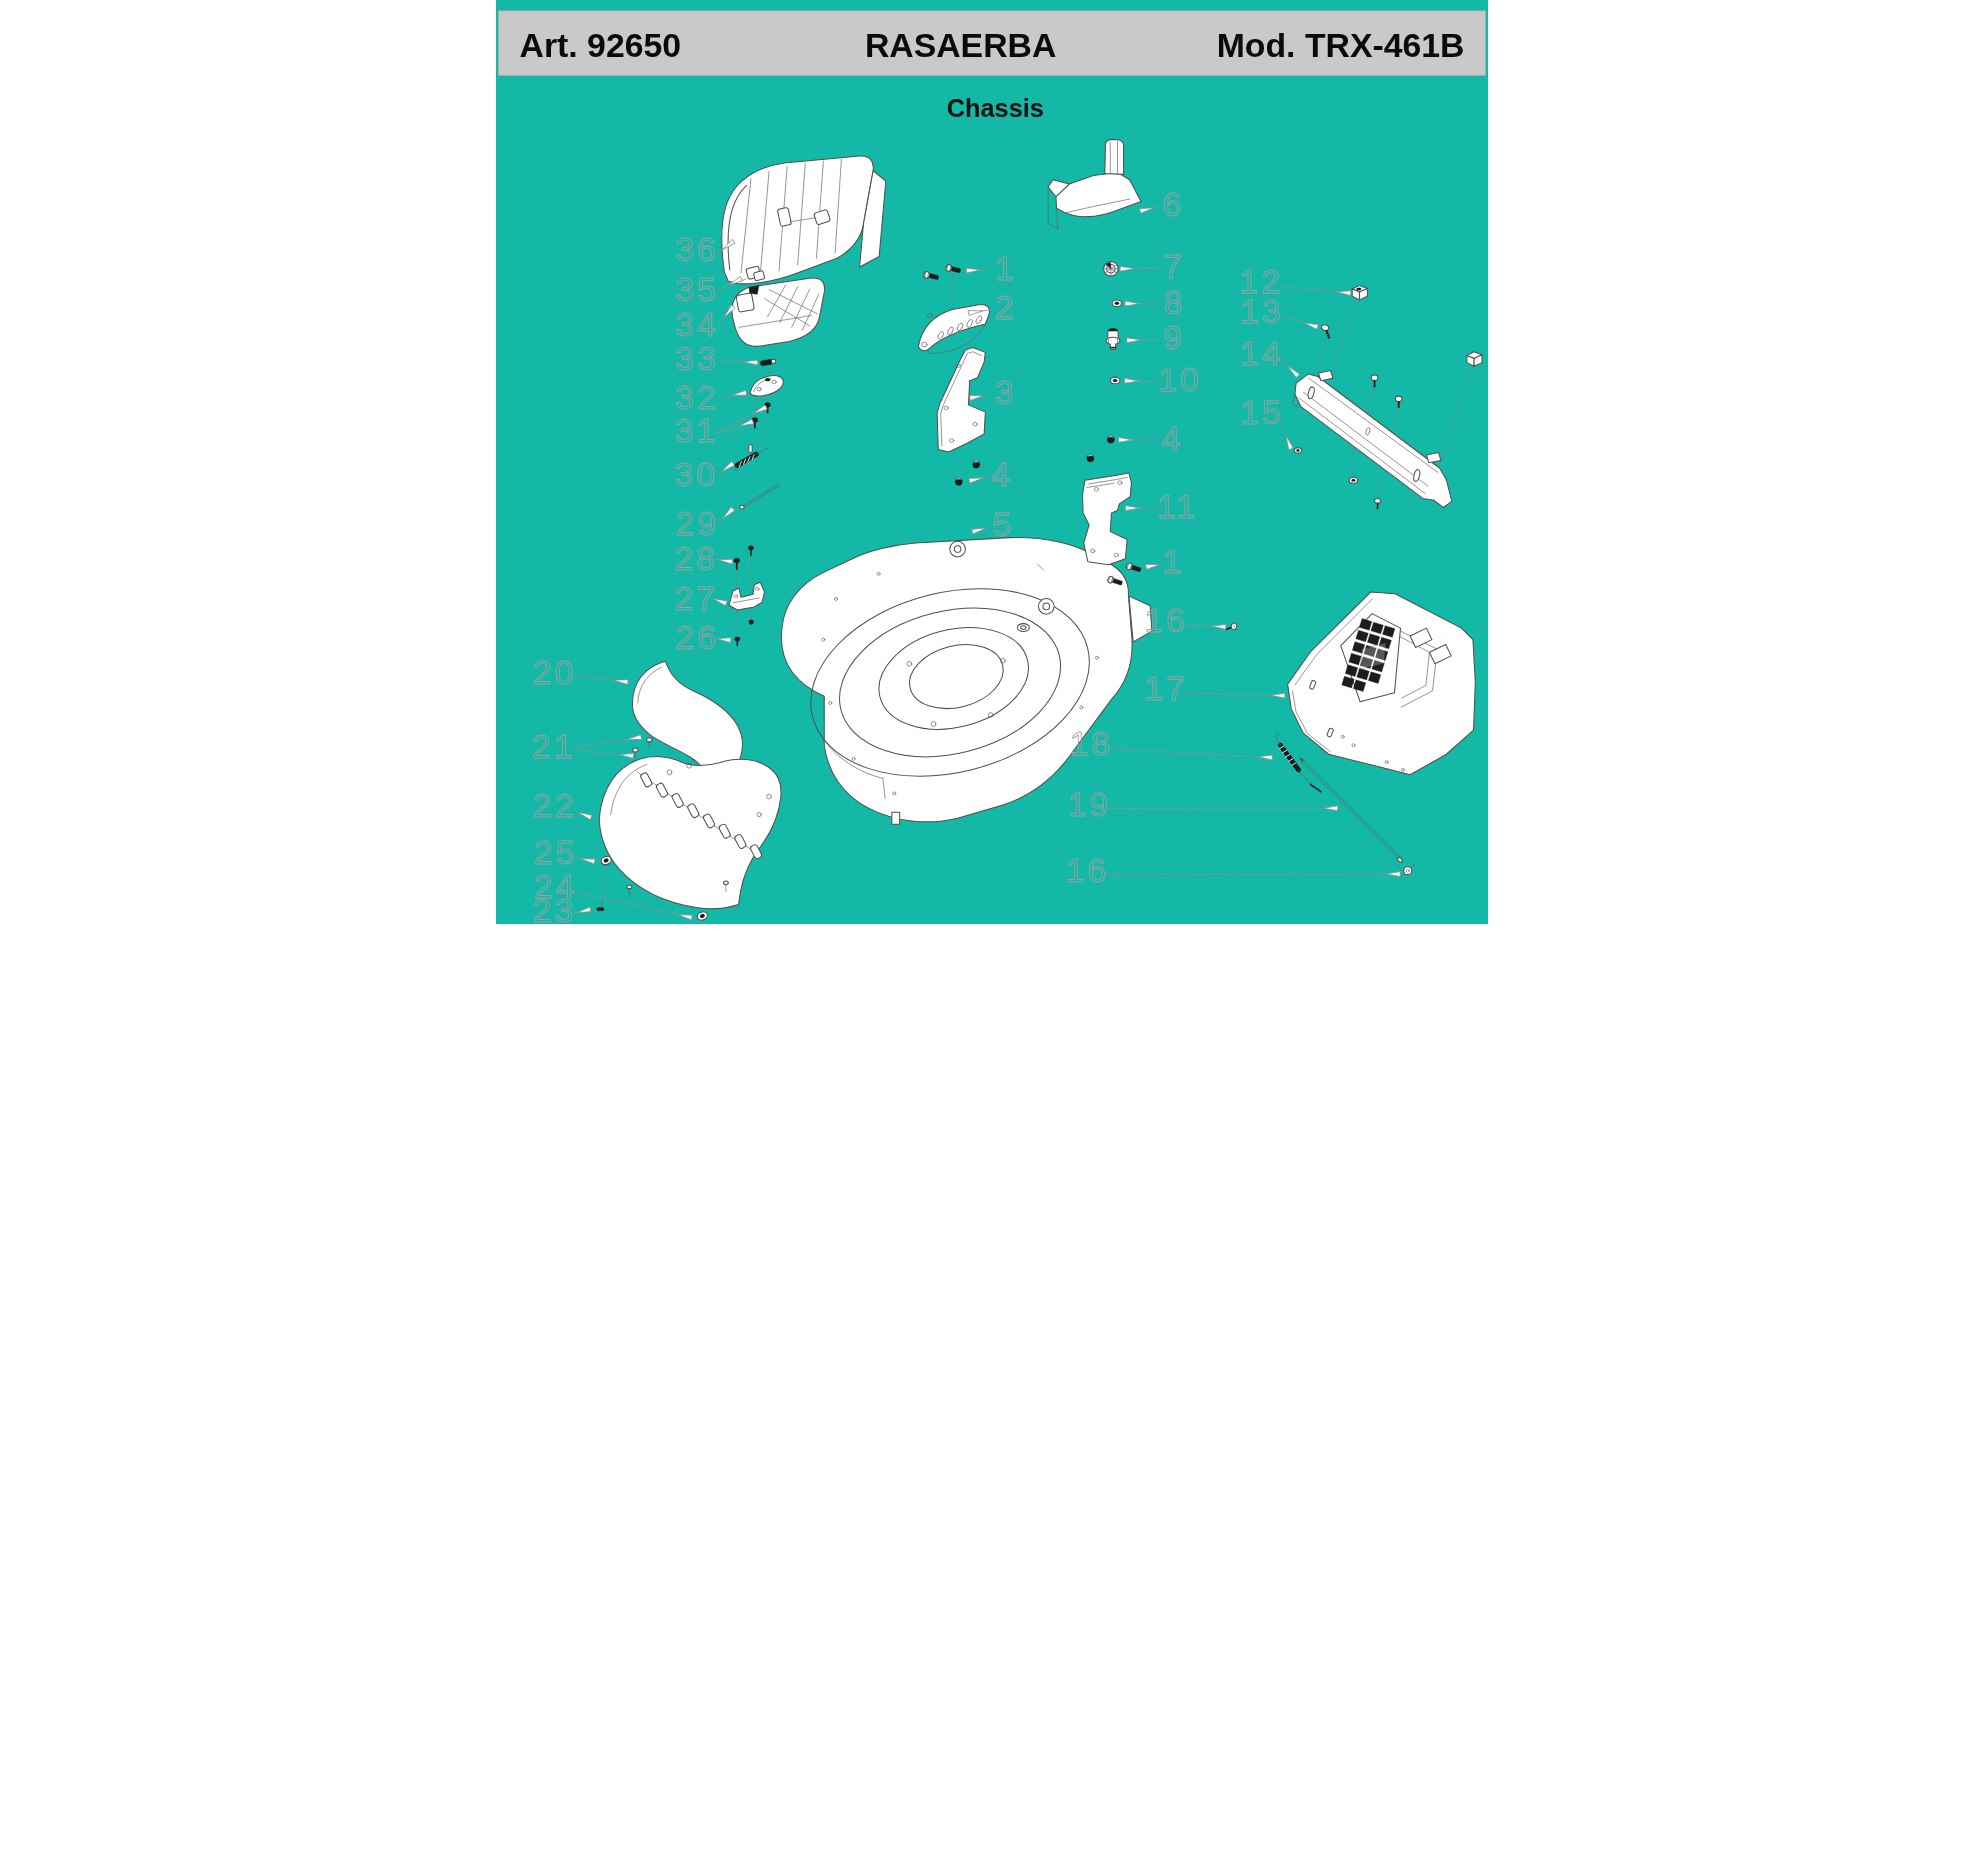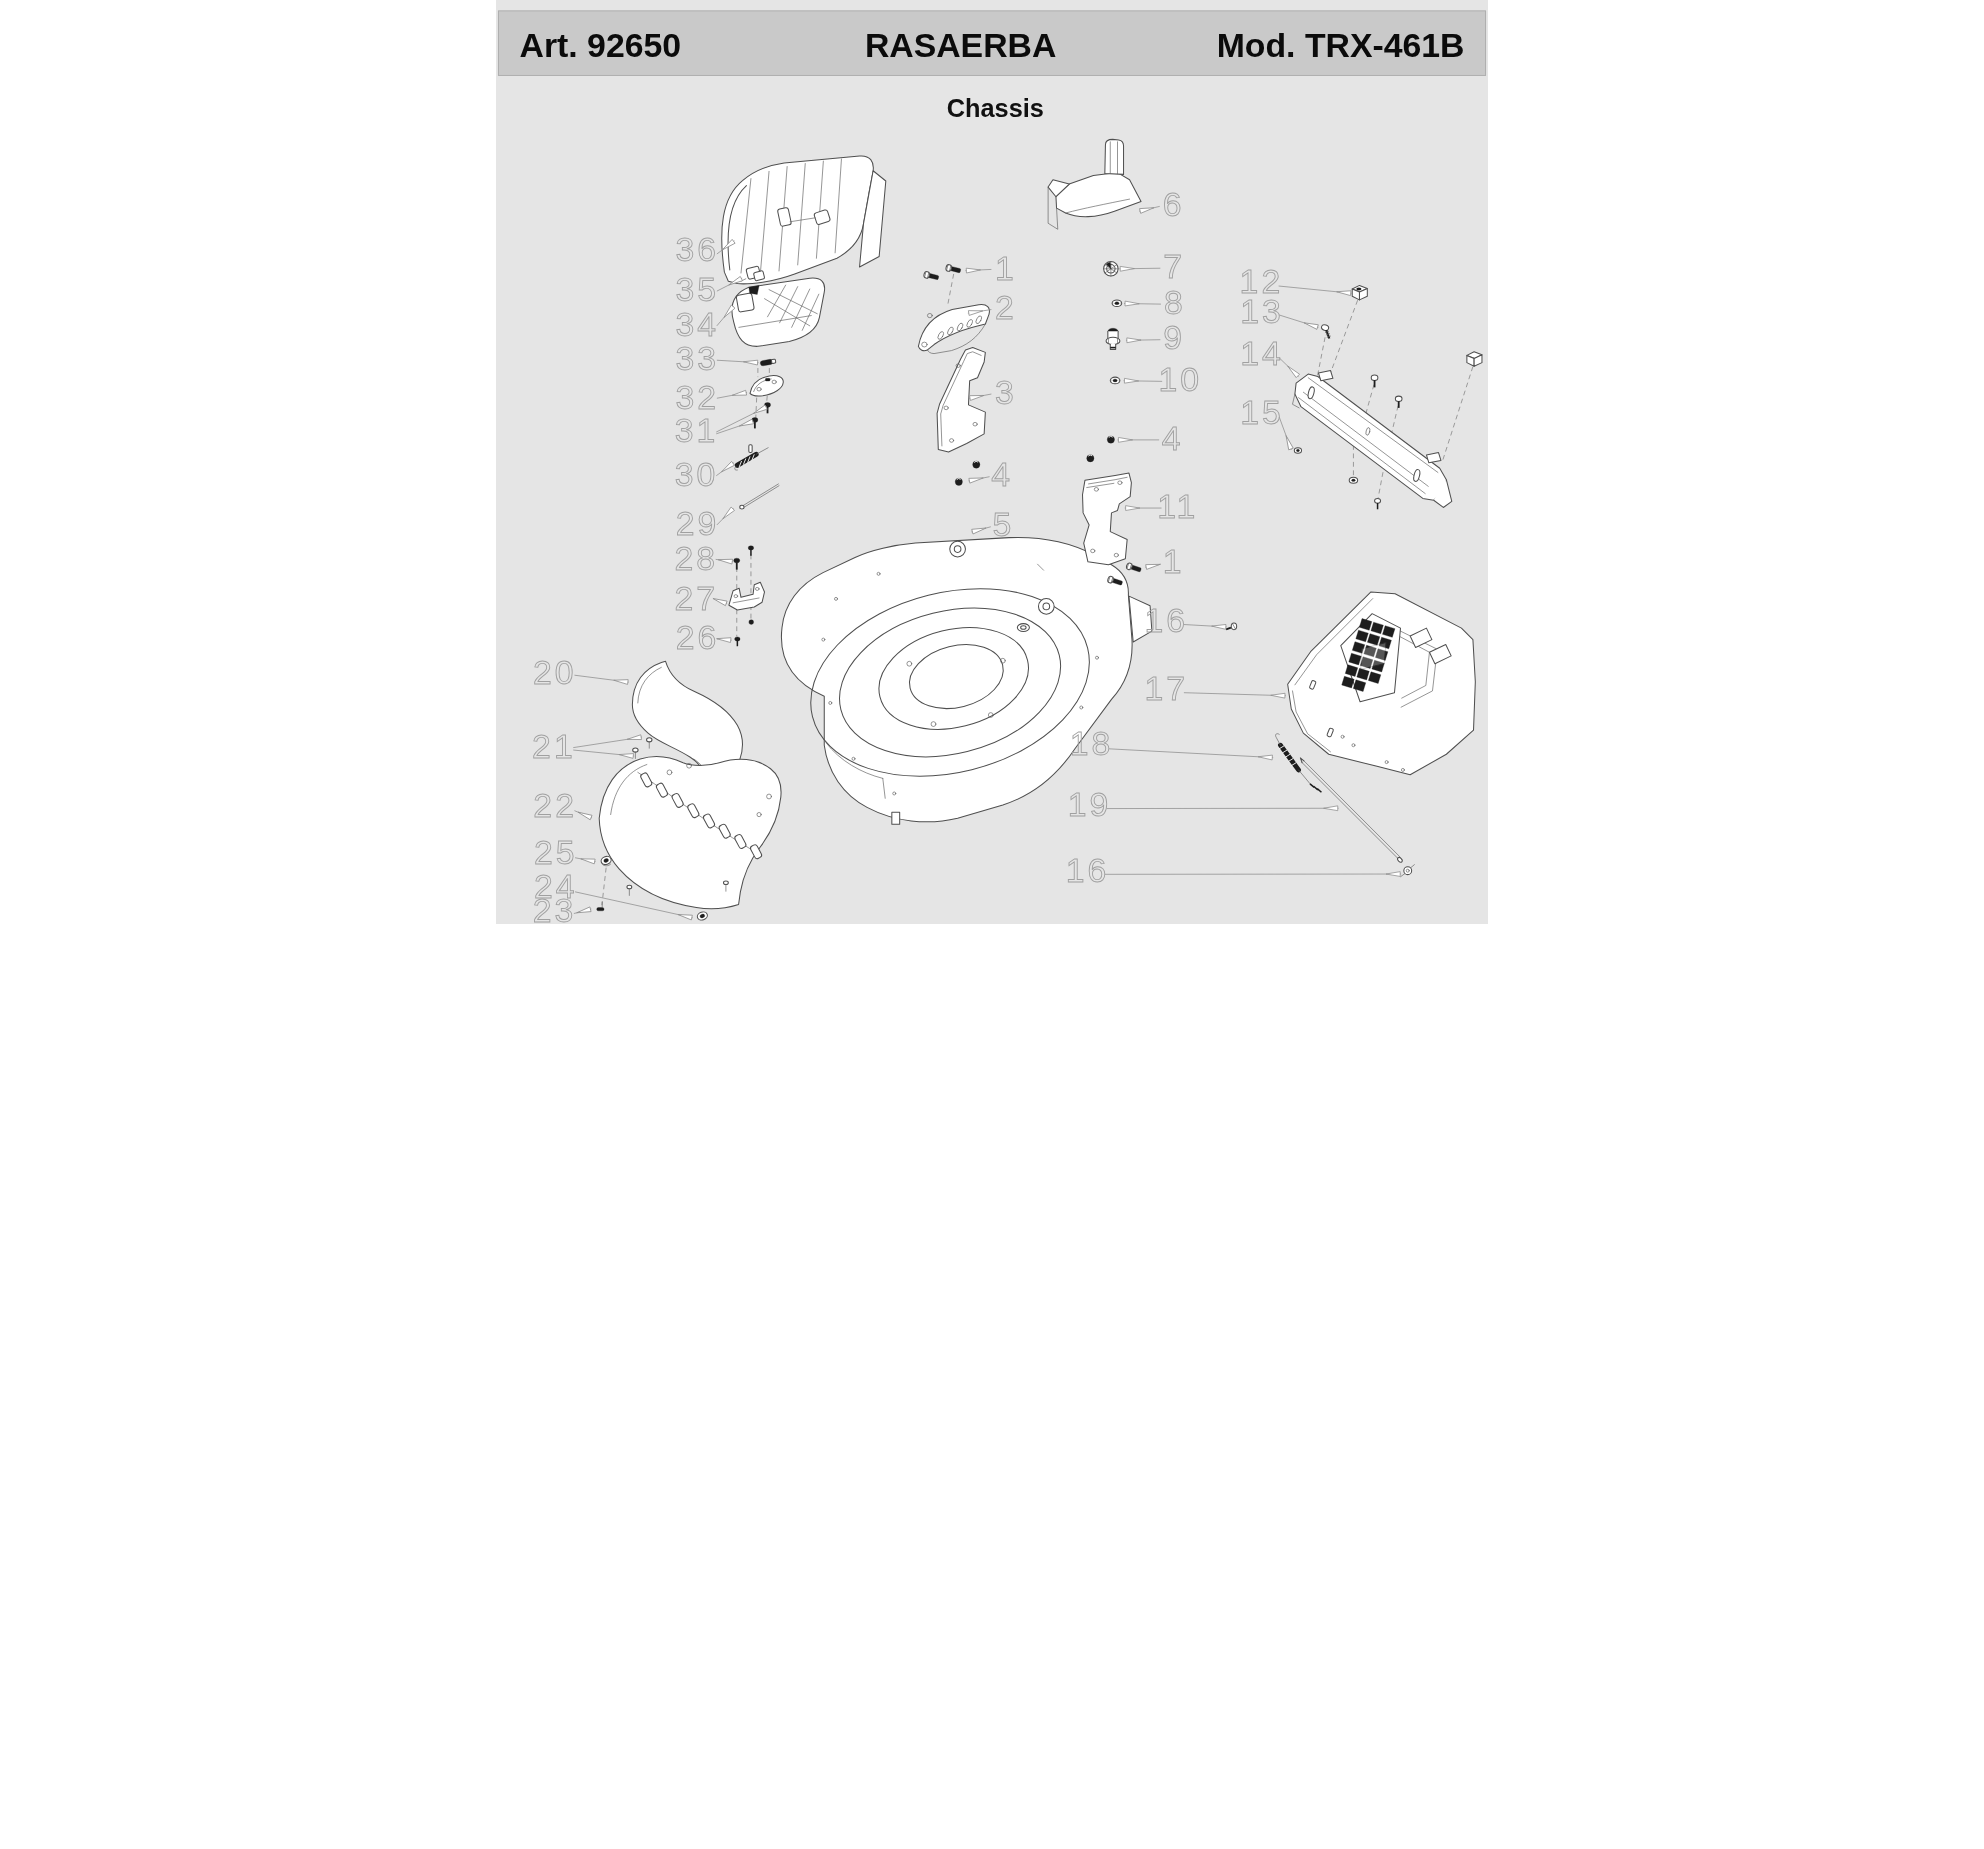--- a/index.html
+++ b/index.html
@@ -1,16 +1,16 @@
 <!DOCTYPE html>
 <html style="font-size:9.7px"><head>
 <meta charset="utf-8">
 <style>
   html,body{margin:0;padding:0;background:#ffffff;}
-  .page{width:100%;max-width:992px;margin:0 auto;background:#e5e5e5;}
+  .page{width:100%;max-width:992px;margin:0 auto;background:#14b8a6;}
   svg{display:block;width:100%;height:auto;font-family:"Liberation Sans",sans-serif;}
   .hdr-txt{font-weight:700;fill:#0b0b0b;font-size:112px;}
   .title-txt{font-weight:700;fill:#111;font-size:84px;}
   .callout{font-size:112px;letter-spacing:10px;fill:none;stroke:#a0a0a0;stroke-width:3px;}
   .ldr{stroke:#8f8f8f;stroke-width:2.6;fill:none;}
   .ln{fill:none;stroke:#4f4f4f;stroke-width:3.4;stroke-linecap:round;stroke-linejoin:round;}
   .fw{fill:#ffffff;stroke:#4f4f4f;stroke-width:3.4;stroke-linejoin:round;}
   .thin{fill:none;stroke:#5f5f5f;stroke-width:2.2;stroke-linecap:round;}
   .dk{fill:#1d1d1d;stroke:#1d1d1d;stroke-width:1;}
   .dash{fill:none;stroke:#7d7d7d;stroke-width:2.4;stroke-dasharray:16 12;}

